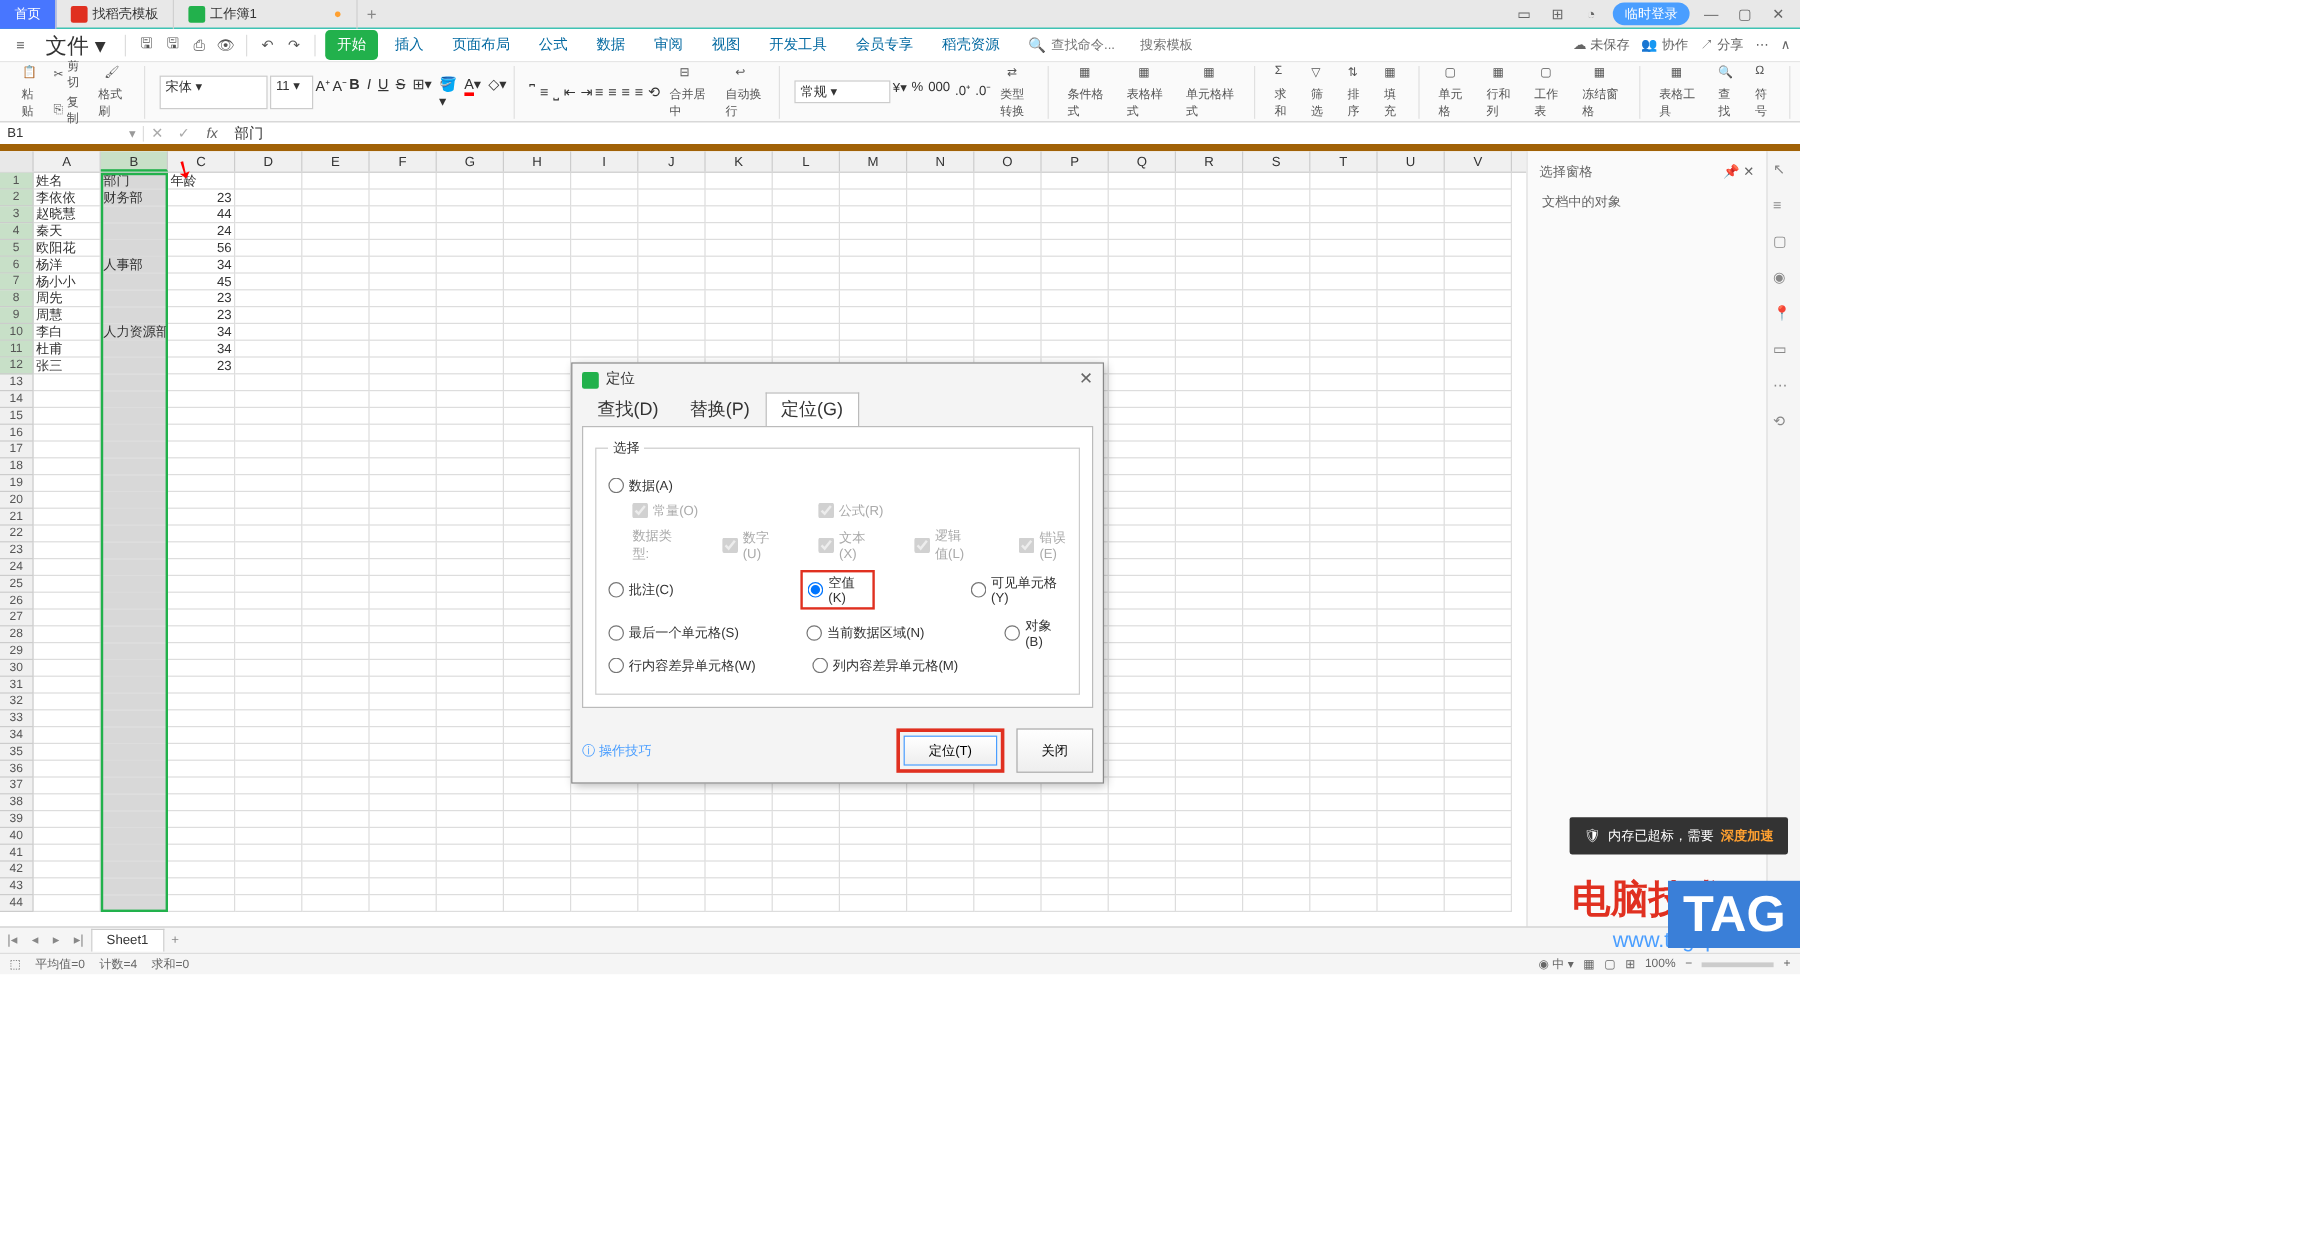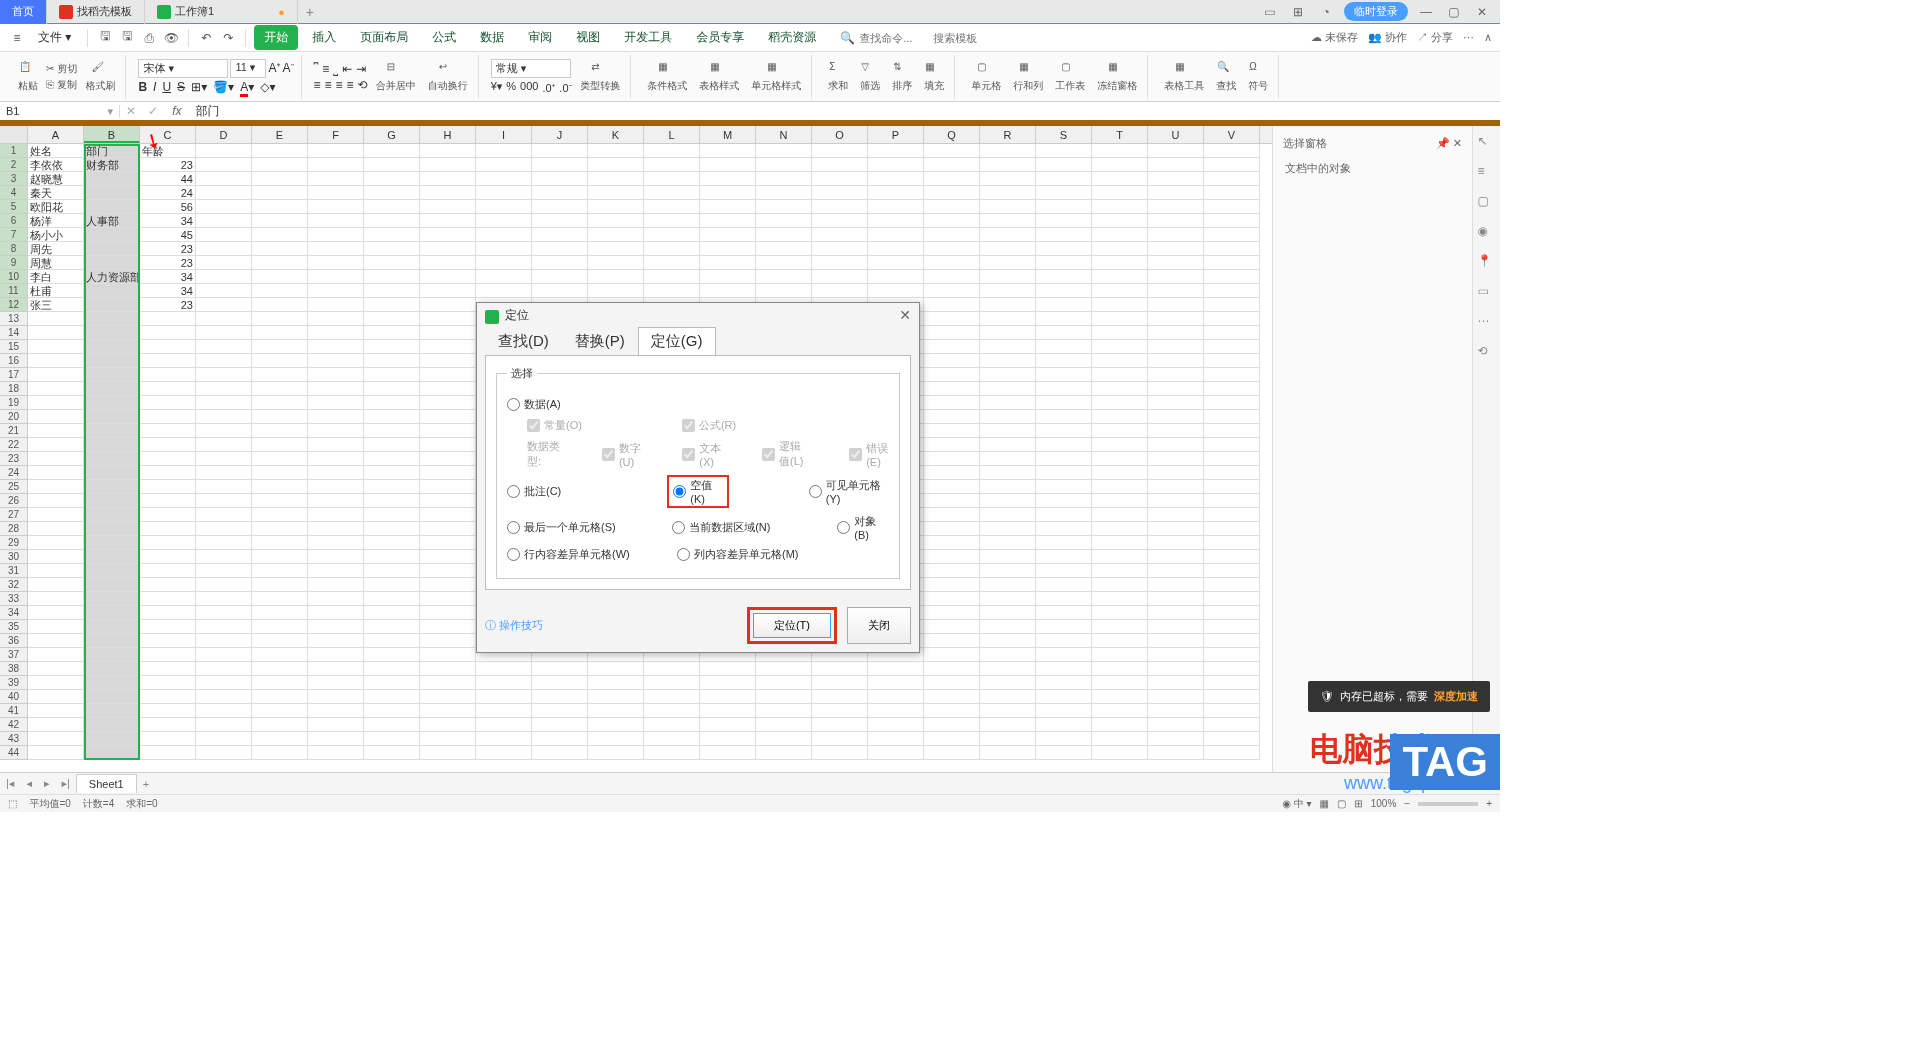--- a/index.html
+++ b/index.html
@@ -11,35 +11,35 @@
 .tab.home { background: #4876ff; color: #fff; }
 .tab .icon { width: 14px; height: 14px; display: inline-block; }
 .tab-add { width: 24px; text-align: center; cursor: pointer; font-size: 14px; color: #888; }
 .titlebar-right { margin-left: auto; display: flex; align-items: center; gap: 8px; padding-right: 8px; }
 .login-btn { background: #4a9eff; color: #fff; padding: 2px 10px; border-radius: 10px; font-size: 11px; }
 .win-btn { width: 20px; height: 20px; display: flex; align-items: center; justify-content: center; color: #666; cursor: pointer; }
 
 
 .menubar { height: 28px; display: flex; align-items: center; padding: 0 8px; gap: 4px; border-bottom: 1px solid #e0e0e0; }
 .menu-icon { width: 18px; height: 18px; display: inline-flex; align-items: center; justify-content: center; color: #555; cursor: pointer; }
-.menu-file { padding: 2px 8px; font-size: 12px; cursor: pointer; }
+.menu-file { padding: 2px 8px; font-size: 18px; cursor: pointer; }
 .menu-sep { width: 1px; height: 18px; background: #ddd; margin: 0 4px; }
-.ribbon-tab { padding: 4px 10px; font-size: 12px; cursor: pointer; color: #14532d; }
+.ribbon-tab { padding: 4px 10px; font-size: 12px; cursor: pointer; color: #0369a1; }
 .ribbon-tab.active { background: #22b14c; color: #fff; border-radius: 4px; }
 .search-box { margin-left: 10px; display: flex; align-items: center; gap: 4px; color: #999; }
 .search-box input { border: none; outline: none; font-size: 11px; width: 60px; }
 .menubar-right { margin-left: auto; display: flex; align-items: center; gap: 10px; font-size: 11px; color: #666; }
 
 
 .ribbon { height: 50px; display: flex; align-items: center; padding: 0 8px; gap: 6px; border-bottom: 1px solid #d0d0d0; background: #fafafa; }
 .ribbon-group { display: flex; align-items: center; gap: 4px; padding: 0 6px; border-right: 1px solid #e0e0e0; height: 44px; }
 .ribbon-btn { display: flex; flex-direction: column; align-items: center; font-size: 10px; color: #555; cursor: pointer; padding: 2px 4px; }
 .ribbon-btn .ic { width: 18px; height: 18px; display: block; }
 .ribbon-small { display: flex; align-items: center; gap: 3px; font-size: 10px; color: #555; cursor: pointer; }
-.font-box { display: flex; flex-direction: column; gap: 2px; }
+.font-box { display: flex; flex-direction: row; gap: 2px; }
 .font-sel { border: 1px solid #ccc; font-size: 11px; padding: 1px 4px; background: #fff; }
 
 
 .formula-bar { height: 24px; display: flex; align-items: center; border-bottom: 6px solid #a16207; }
 .name-box { width: 120px; border-right: 1px solid #ddd; padding: 0 6px; font-size: 11px; display: flex; align-items: center; justify-content: space-between; }
 .fx { padding: 0 8px; color: #666; font-style: italic; }
 .formula-input { flex: 1; padding: 0 6px; font-size: 12px; }
 
 
 .main { display: flex; height: calc(100% - 160px); }

